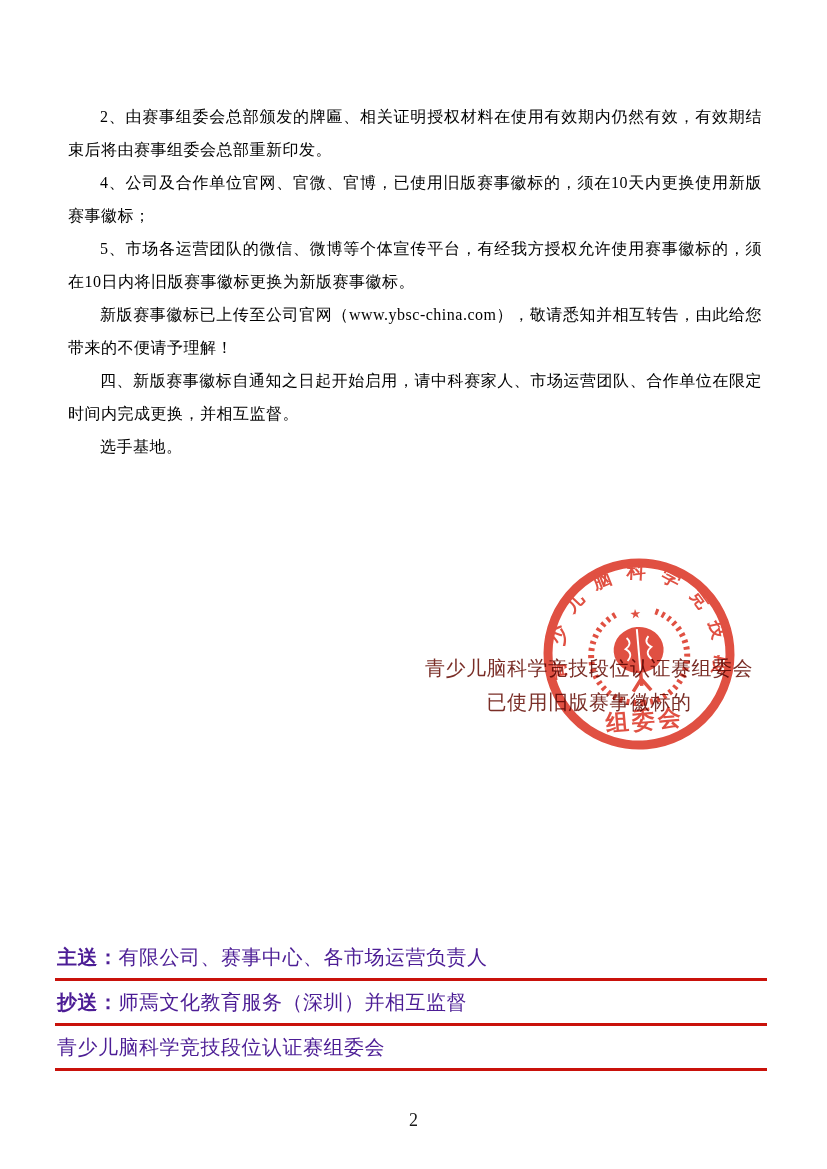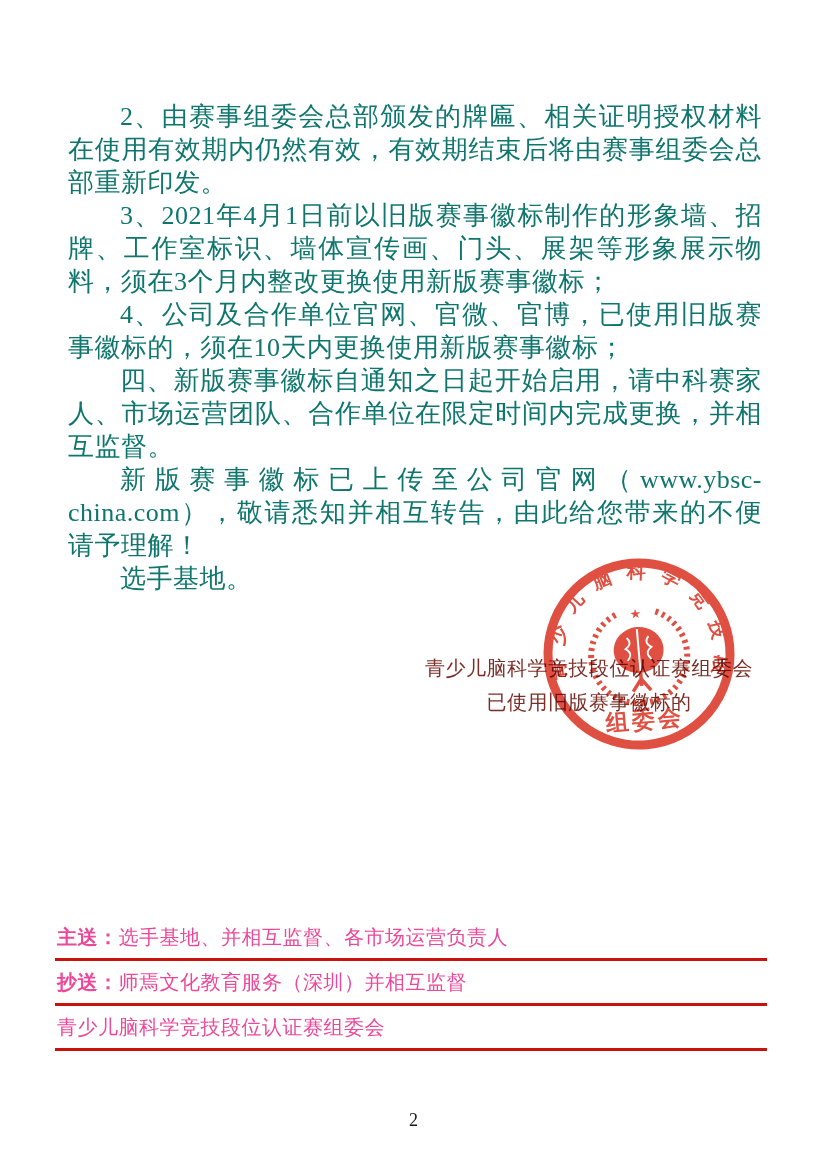--- a/index.html
+++ b/index.html
@@ -8,22 +8,22 @@
     width:827px;height:1169px;
     margin:0 auto;
     background:#ffffff;
     font-family:"Liberation Serif","DejaVu Serif",serif;
     overflow:hidden;
   }
   
   .body-text{
     position:absolute;
     left:68px;top:100px;width:694px;
-    color:#0f766e;
-    font-size:26px;
+    color:#000000;
+    font-size:16px;
     line-height:33px;
     text-align:justify;
     letter-spacing:0.5px;
   }
   .body-text p{margin:0;text-indent:2em;}
   
   .signature{
     position:absolute;
     left:422px;top:651px;width:334px;
     color:#7a2e27;
@@ -50,22 +50,22 @@
     font-weight:bold;
   }
   .seal .seal-star{fill:#dc3727;font-size:13px;text-anchor:middle;}
   .seal .seal-bottom{
     fill:#dc3727;font-size:23px;font-weight:bold;
     text-anchor:middle;letter-spacing:3px;
   }
   
   .footer{
     position:absolute;
-    left:55px;top:916px;width:712px;
-    color:#ec4899;
+    left:55px;top:936px;width:712px;
+    color:#4c1d95;
     font-size:20px;
     letter-spacing:0.5px;
   }
   .footer-row{line-height:30px;padding:6px 2px 6px 2px;display:flex;}
   .footer-row .flabel{font-weight:bold;}
   .footer-row .fright{margin-left:auto;}
   .rule{height:3px;background:#c9120b;}
   
   .page-number{
     position:absolute;
@@ -76,24 +76,24 @@
     font-family:"Liberation Serif","DejaVu Serif",serif;
   }
 </style>
 </head>
 <body>
 
 <div class="page">
 
   <div class="body-text">
     <p>2、由赛事组委会总部颁发的牌匾、相关证明授权材料在使用有效期内仍然有效，有效期结束后将由赛事组委会总部重新印发。</p>
-    <p>3、2021年4月1日前以旧版赛事徽标制作的形象墙、招牌、工作室标识、墙体宣传画、门头、展架等形象展示物料，须在3个月内整改更换使用新版赛事徽标；</p>
     <p>4、公司及合作单位官网、官微、官博，已使用旧版赛事徽标的，须在10天内更换使用新版赛事徽标；</p>
+    <p>5、市场各运营团队的微信、微博等个体宣传平台，有经我方授权允许使用赛事徽标的，须在10日内将旧版赛事徽标更换为新版赛事徽标。</p>
+    <p>新版赛事徽标已上传至公司官网（www.ybsc-china.com），敬请悉知并相互转告，由此给您带来的不便请予理解！</p>
     <p>四、新版赛事徽标自通知之日起开始启用，请中科赛家人、市场运营团队、合作单位在限定时间内完成更换，并相互监督。</p>
-    <p>新版赛事徽标已上传至公司官网（www.ybsc-china.com），敬请悉知并相互转告，由此给您带来的不便请予理解！</p>
     <p>选手基地。</p>
   </div>
 
   <div class="signature">
     <div>青少儿脑科学竞技段位认证赛组委会</div>
     <div>已使用旧版赛事徽标的</div>
   </div>
 
   <div class="seal">
     <svg viewBox="0 0 200 200">
@@ -116,21 +116,21 @@
         <path d="M 111,83 q -6,6 2,11 q -8,5 -1,12" stroke="#ffffff" stroke-width="1.8" fill="none"></path>
         <path d="M 100,119 L 100,132 M 100,125 L 91,137 M 100,125 L 109,137" stroke="#dc3727" stroke-width="3.5" fill="none"></path>
       </g>
       <text x="100" y="174" class="seal-bottom">组委会</text>
     </svg>
   </div>
 
   <div class="footer">
     <div class="footer-row">
       <span class="flabel">主送：</span>
-      <span>选手基地、并相互监督、各市场运营负责人</span>
+      <span>有限公司、赛事中心、各市场运营负责人</span>
     </div>
     <div class="rule"></div>
     <div class="footer-row">
       <span class="flabel">抄送：</span>
       <span>师焉文化教育服务（深圳）并相互监督</span>
     </div>
     <div class="rule"></div>
     <div class="footer-row">
       <span>青少儿脑科学竞技段位认证赛组委会</span>
     </div>

